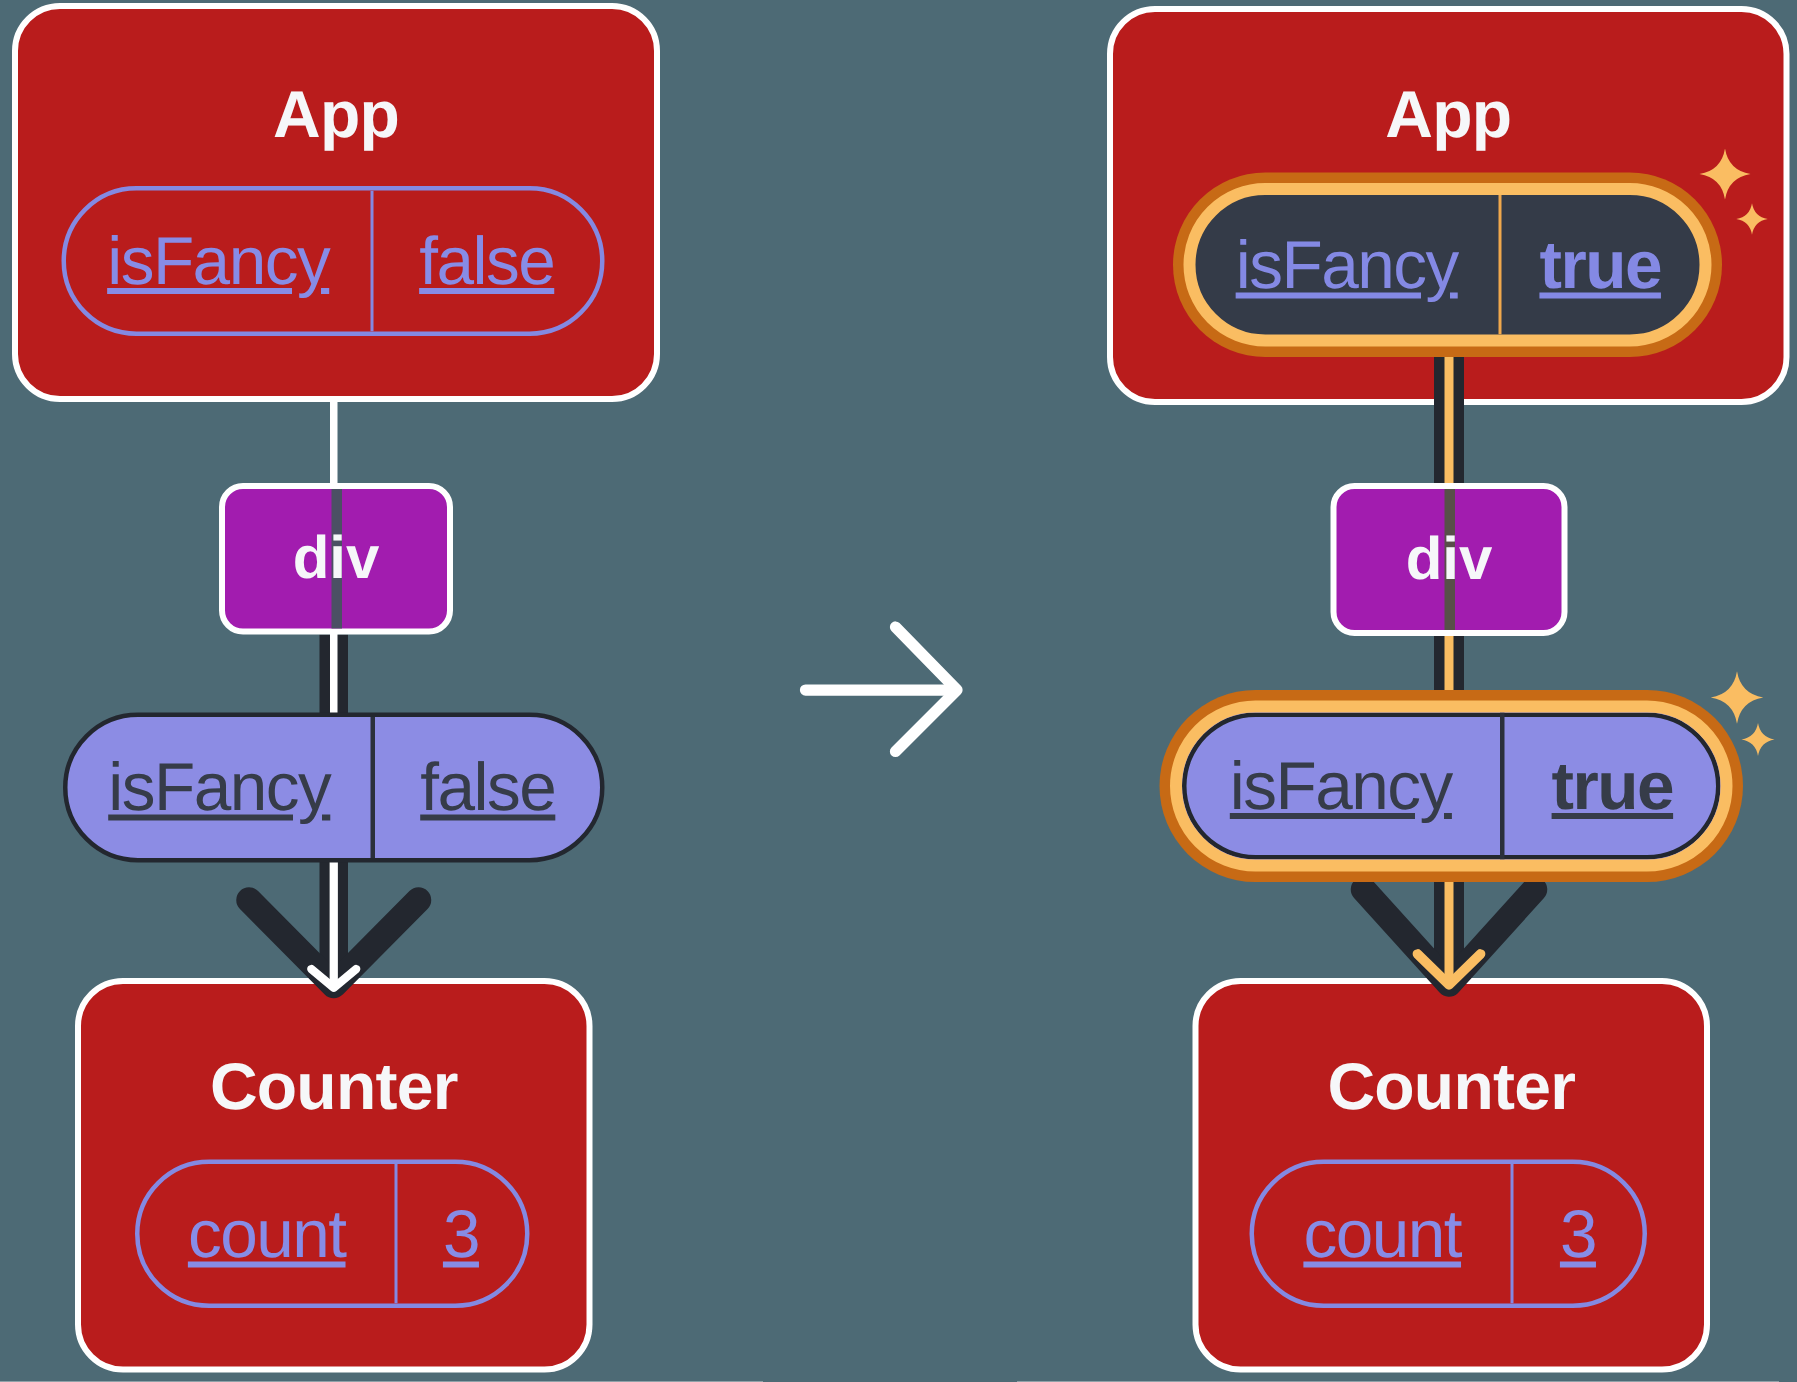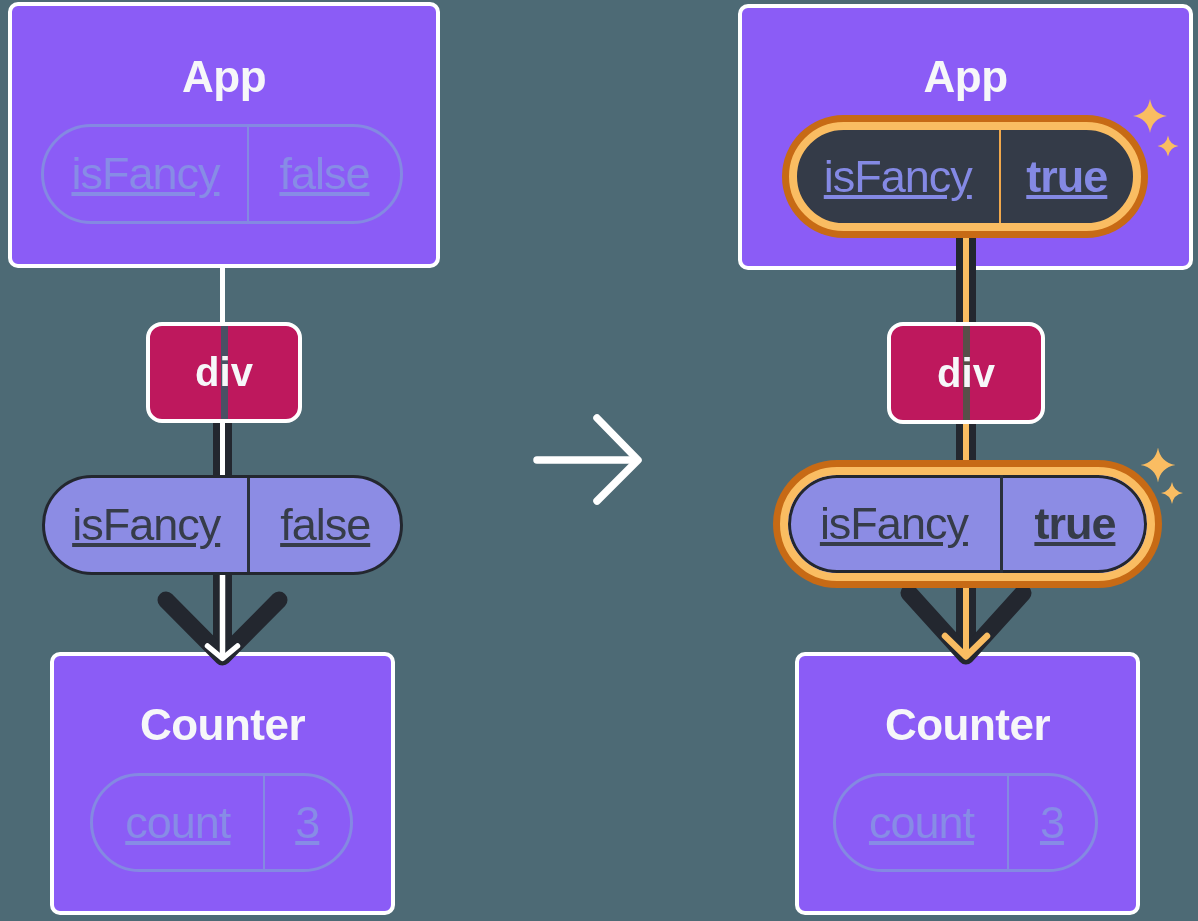--- a/index.html
+++ b/index.html
@@ -5,37 +5,37 @@
   html,body { margin:0; padding:0; }
   .canvas {
     position:relative; width:1198px; height:921px;
     background:#4D6A75; overflow:hidden;
     font-family:"Liberation Sans", sans-serif;
   }
 
   
   .card {
     position:absolute; box-sizing:border-box;
-    background:#8b5cf6; border:4px solid #FFFFFF; border-radius:10px;
+    background:#b91c1c; border:4px solid #FFFFFF; border-radius:32px;
     z-index:1;
   }
   .card-title {
     position:absolute; left:0; right:0; text-align:center;
     color:#F6F7F9; font-size:44px; font-weight:600; letter-spacing:-0.5px;
     z-index:2;
   }
 
   
   .band { position:absolute; background:#23272F; z-index:2; }
   .thinline { position:absolute; z-index:3; }
 
   
   .divbox {
     position:absolute; box-sizing:border-box;
-    background:#be185d; border:4px solid #FFFFFF; border-radius:16px;
+    background:#a21caf; border:4px solid #FFFFFF; border-radius:16px;
     display:flex; align-items:center; justify-content:center;
     color:#F6F7F9; font-size:40px; font-weight:600;
     z-index:4;
   }
   .divbox .ghost-stripe {
     position:absolute; top:0; bottom:0; width:7px; left:50%; margin-left:-3.5px;
   }
   .divbox .divlabel { position:relative; }
 
   

